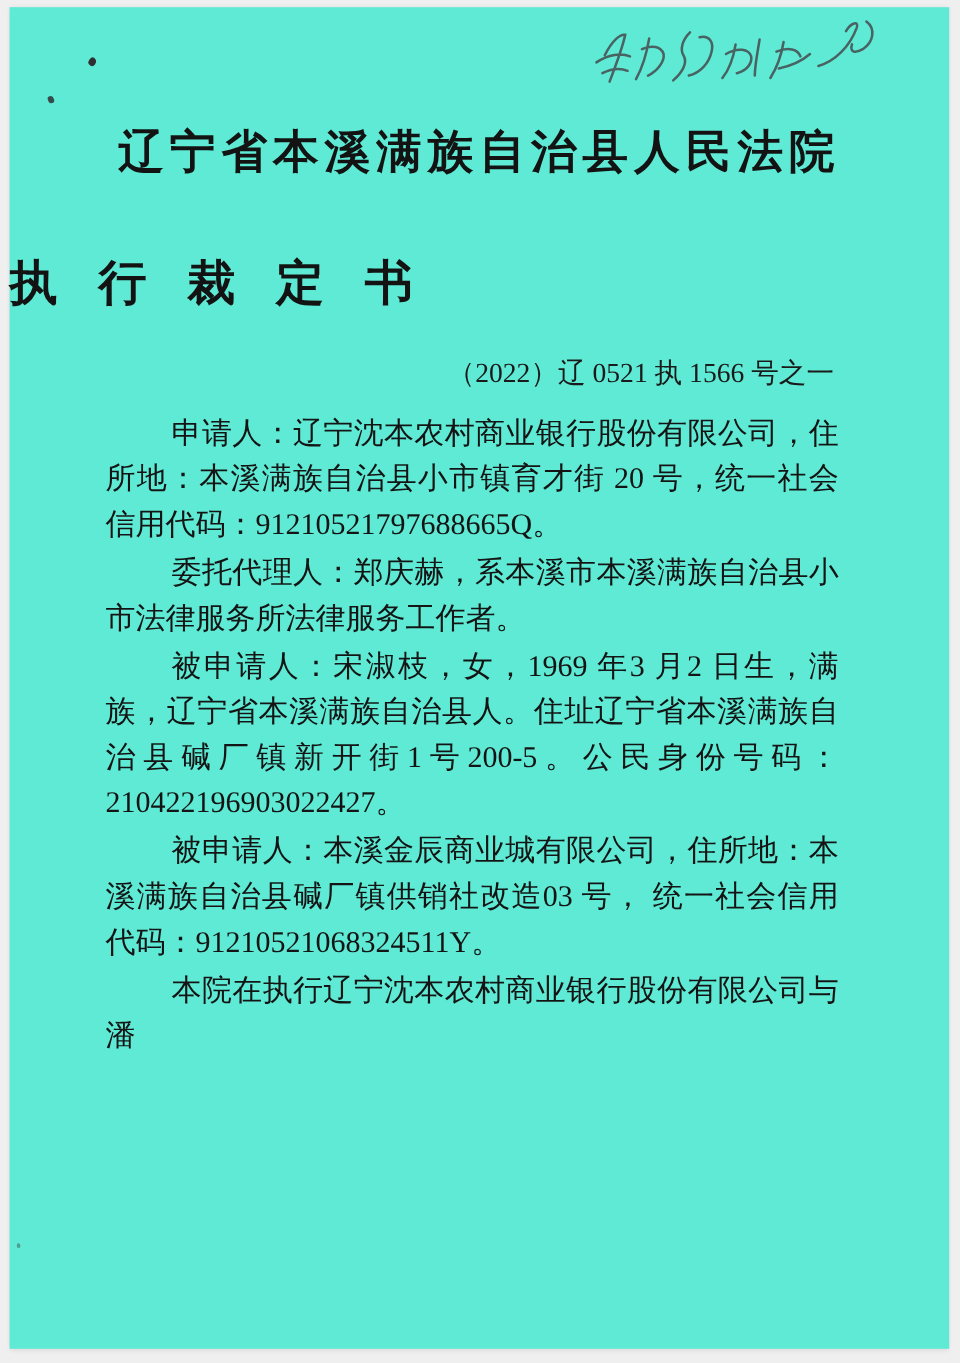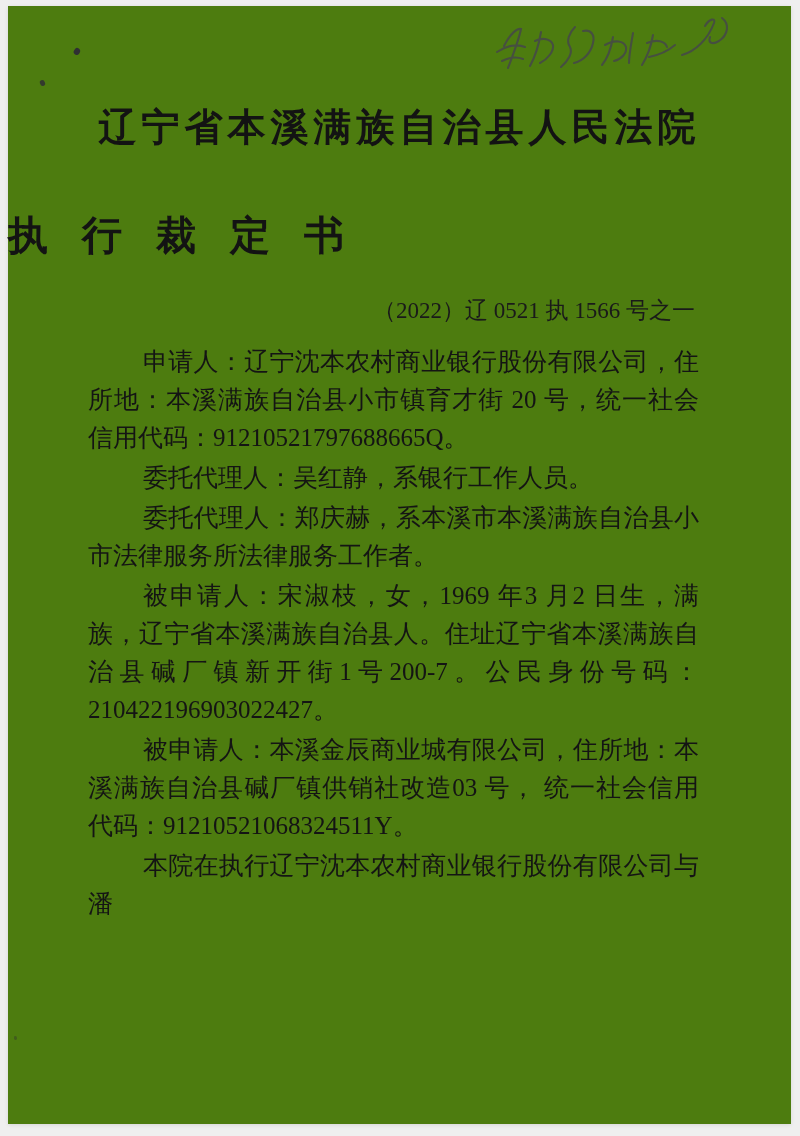--- a/index.html
+++ b/index.html
@@ -10,21 +10,21 @@
     background: #efefef;
     overflow: hidden;
     font-family: "Liberation Serif", "DejaVu Serif", serif;
   }
   .page {
     position: absolute;
     left: 8px;
     top: 6px;
     width: 783px;
     height: 1118px;
-    background: #4d7c0f;
+    background: #5eead4;
     box-shadow: 0 1px 4px rgba(0,0,0,0.10);
     color: #161616;
   }
   .handwriting {
     position: absolute;
     left: 428px;
     top: 4px;
     width: 312px;
     height: 76px;
   }
@@ -98,20 +98,19 @@
   <div class="speck s3"></div>
 
   <h1 class="court-name">辽宁省本溪满族自治县人民法院</h1>
 
   <h2 class="doc-title">执 行 裁 定 书</h2>
 
   <div class="case-no">（2022）辽 0521 执 1566 号之一</div>
 
   <div class="body-text">
     <p>申请人：辽宁沈本农村商业银行股份有限公司，住所地：本溪满族自治县小市镇育才街 20 号，统一社会信用代码：91210521797688665Q。</p>
-    <p>委托代理人：吴红静，系银行工作人员。</p>
     <p>委托代理人：郑庆赫，系本溪市本溪满族自治县小市法律服务所法律服务工作者。</p>
-    <p>被申请人：宋淑枝，女，1969 年3 月2 日生，满族，辽宁省本溪满族自治县人。住址辽宁省本溪满族自治县碱厂镇新开街1号200-7。公民身份号码：210422196903022427。</p>
+    <p>被申请人：宋淑枝，女，1969 年3 月2 日生，满族，辽宁省本溪满族自治县人。住址辽宁省本溪满族自治县碱厂镇新开街1号200-5。公民身份号码：210422196903022427。</p>
     <p>被申请人：本溪金辰商业城有限公司，住所地：本溪满族自治县碱厂镇供销社改造03 号， 统一社会信用代码：91210521068324511Y。</p>
     <p>本院在执行辽宁沈本农村商业银行股份有限公司与潘</p>
   </div>
 
 </div>
 
 </body></html>

